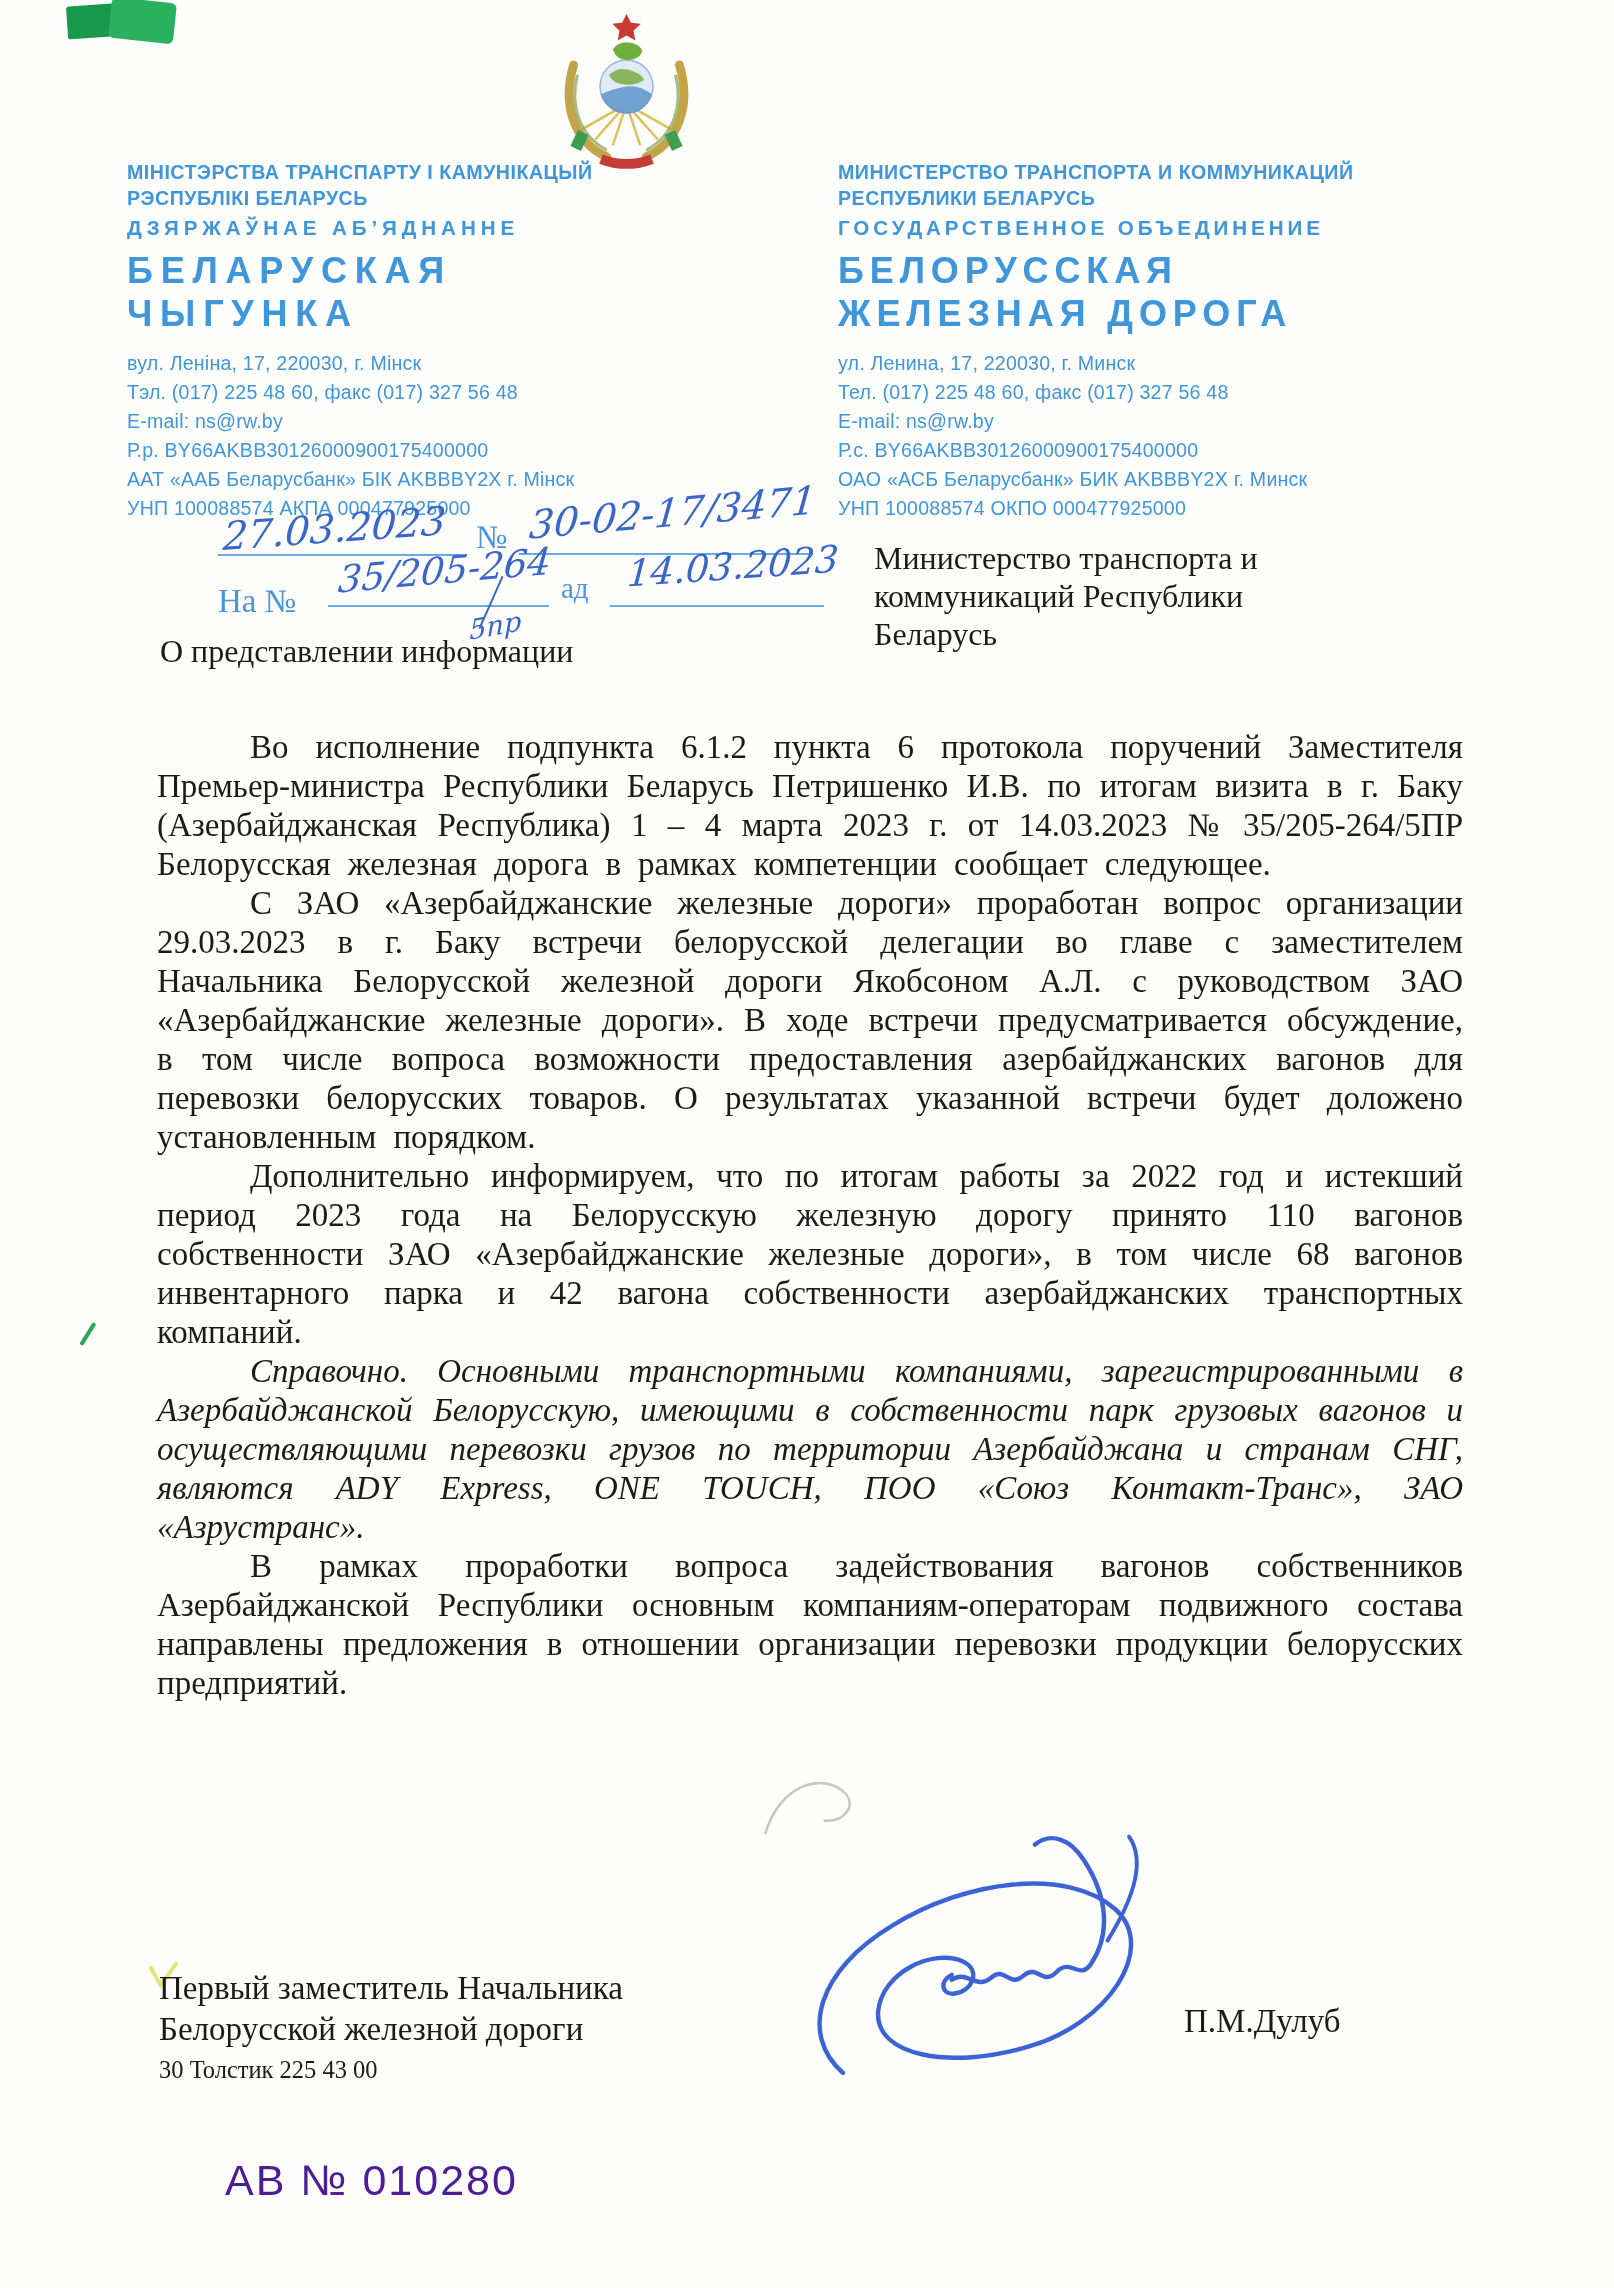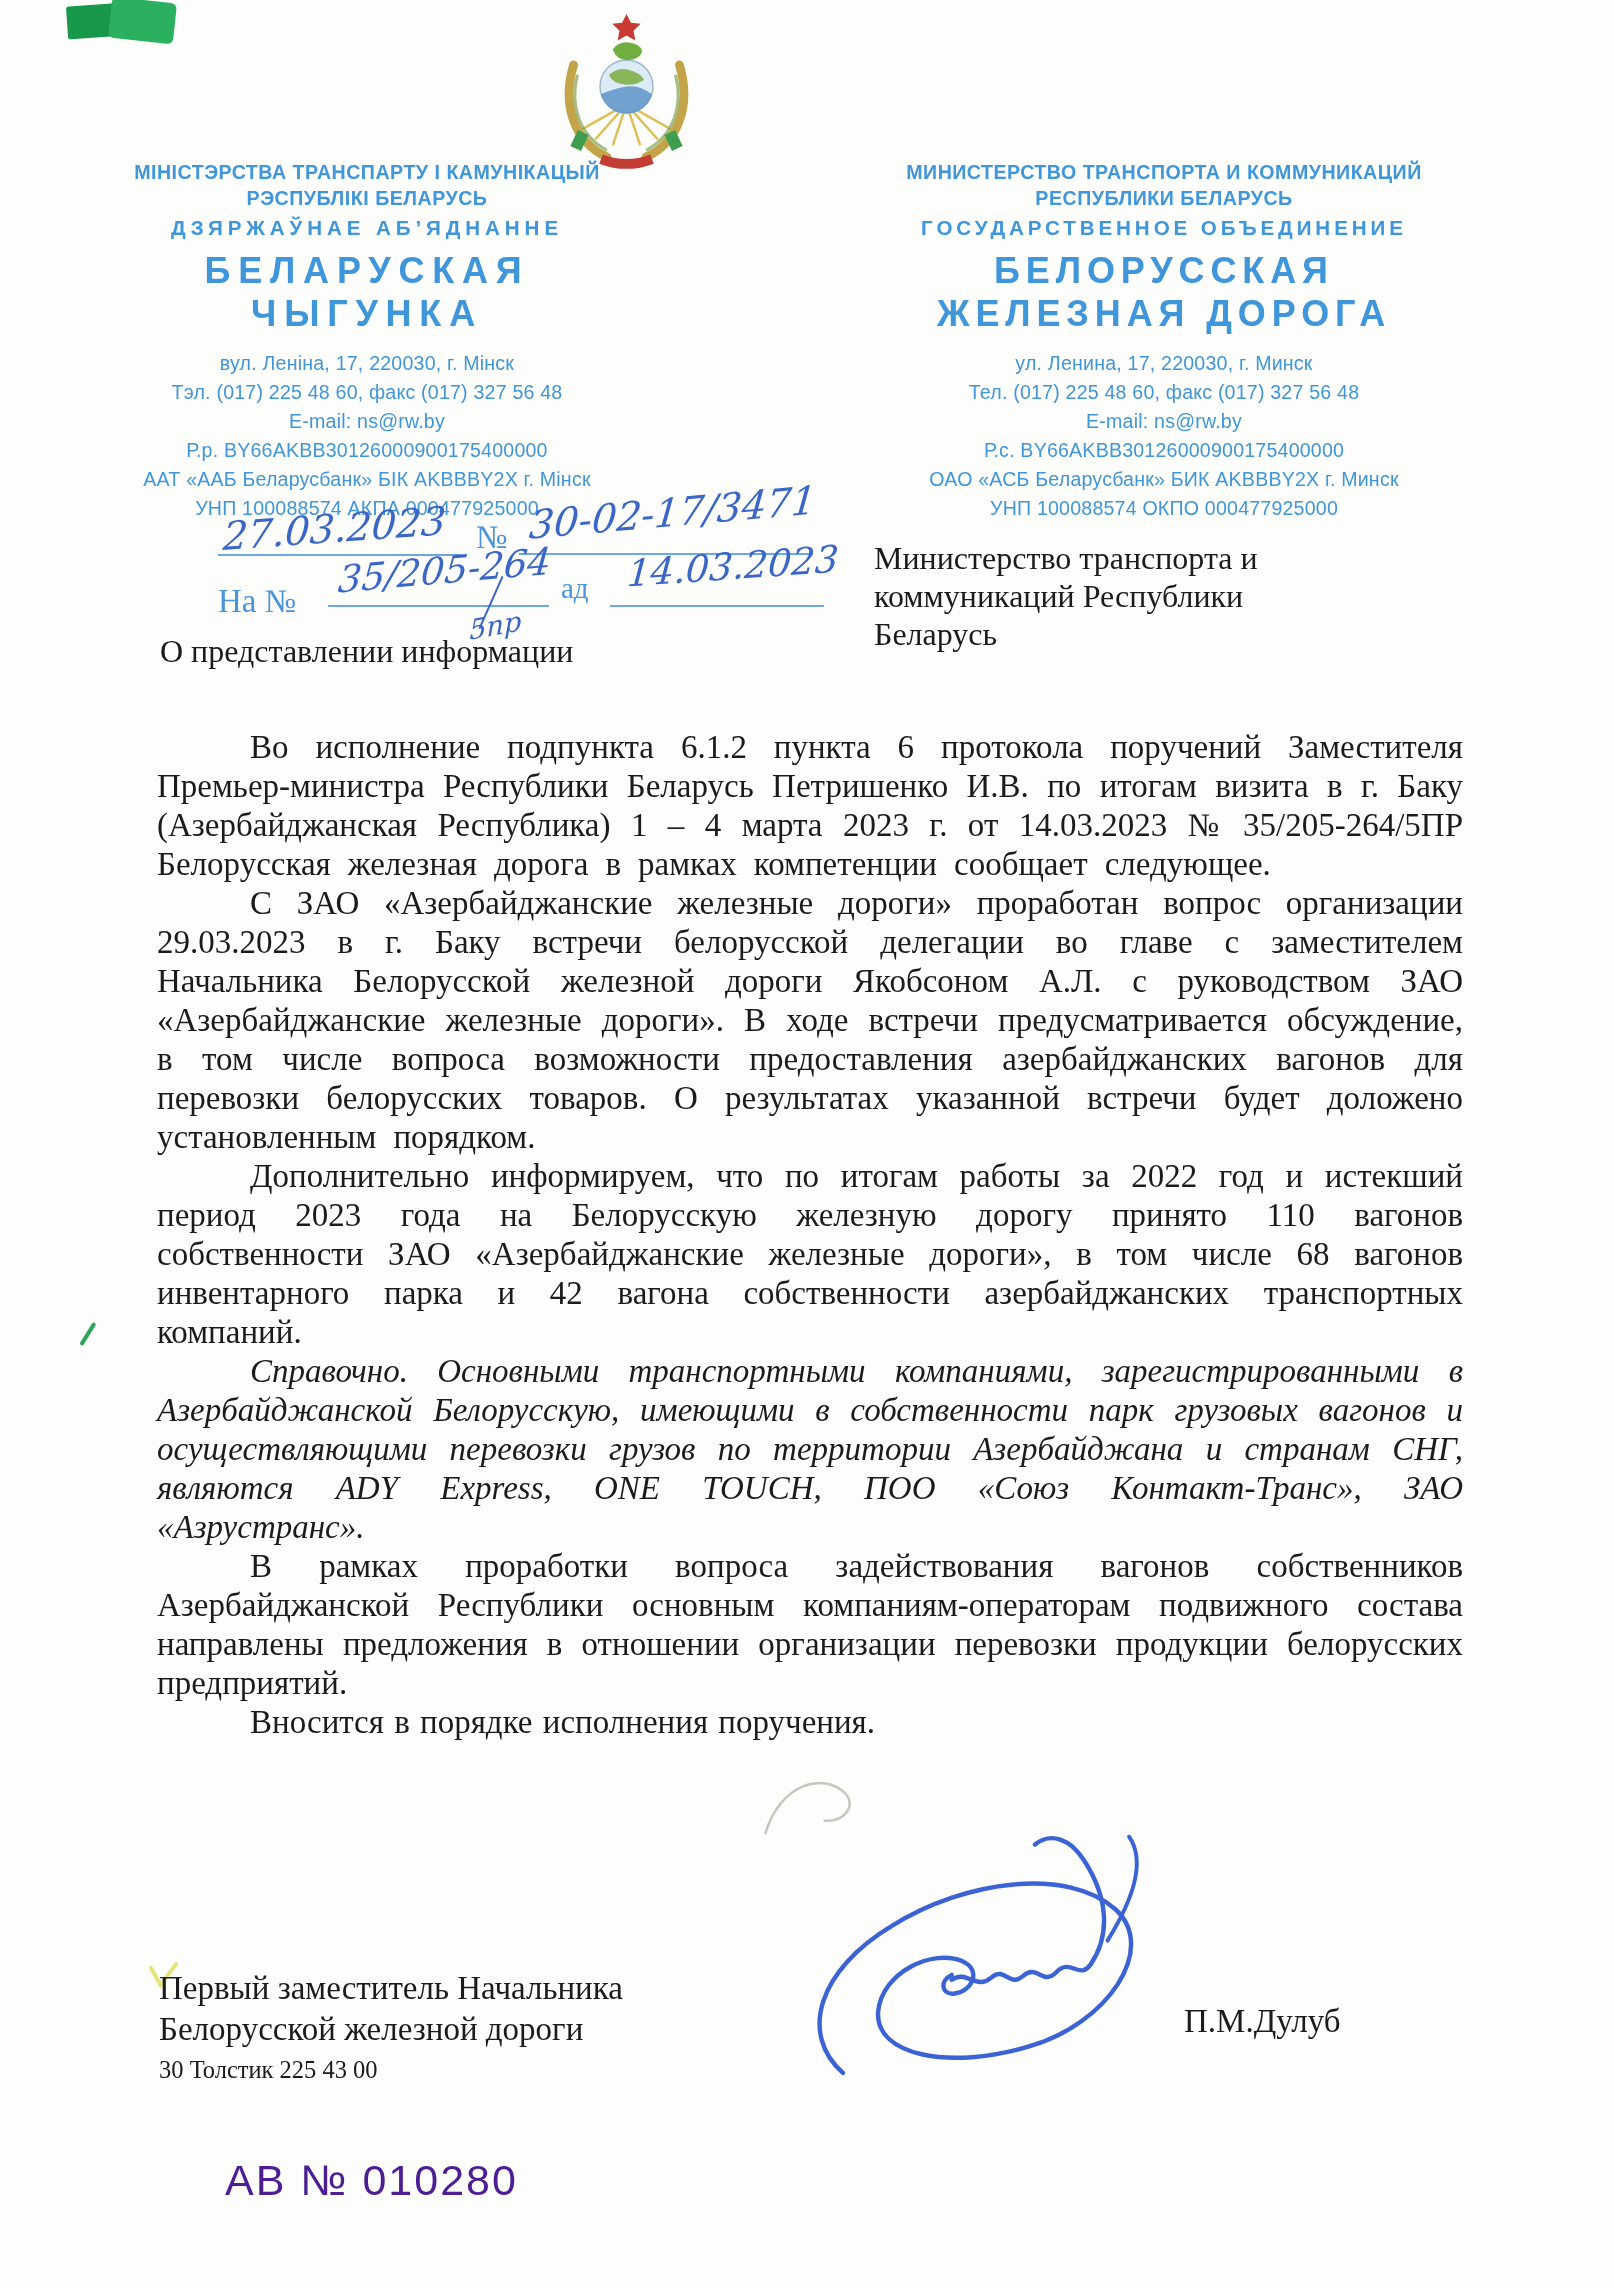--- a/index.html
+++ b/index.html
@@ -2,21 +2,21 @@
 <html><head>
 <meta charset="utf-8">
 <style>
   html,body{margin:0;padding:0;background:#9a9a9a;}
   .page{
     position:relative;width:1614px;height:2289px;background:#fdfdfc;
     font-family:"Liberation Serif",serif;color:#1b1b1b;overflow:hidden;
     box-shadow:0 0 11.8px rgba(0,0,0,.35);
   }
   
-  .lh{position:absolute;text-align:center;color:#3f96da;font-family:"Liberation Sans",sans-serif;}
+  .lh{position:absolute;text-align:left;color:#3f96da;font-family:"Liberation Sans",sans-serif;}
   .lh-small{font-size:19.6px;font-weight:bold;line-height:25.5px;letter-spacing:0.5px;}
   .lh-assoc{font-size:20.6px;font-weight:bold;letter-spacing:4.9px;margin-top:4.9px;}
   .lh-org{font-size:36px;font-weight:bold;letter-spacing:7.8px;line-height:43px;margin-top:8.8px;}
   .lh-addr{font-size:19.6px;line-height:29px;margin-top:14.7px;font-weight:normal;letter-spacing:0.2px;}
   
   .hand{position:absolute;color:#3a66c8;font-family:"DejaVu Serif",serif;font-style:italic;white-space:nowrap;}
   .refprint{position:absolute;color:#4a94dc;font-family:"Liberation Serif",serif;white-space:nowrap;}
   .refline{position:absolute;border-bottom:2px solid #6aa9e2;}
   
   .addressee{position:absolute;left:874px;top:539px;width:529px;font-size:32px;line-height:38px;}
@@ -128,21 +128,20 @@
   </div>
 
   <div class="subject">О представлении информации</div>
 
   <div class="body-flow">
     <p>Во исполнение подпункта 6.1.2 пункта 6 протокола поручений Заместителя Премьер-министра Республики Беларусь Петришенко И.В. по итогам визита в г. Баку (Азербайджанская Республика) 1 – 4 марта 2023 г. от 14.03.2023 № 35/205-264/5ПР Белорусская железная дорога в рамках компетенции сообщает следующее.</p>
     <p>С ЗАО «Азербайджанские железные дороги» проработан вопрос организации 29.03.2023 в г. Баку встречи белорусской делегации во главе с заместителем Начальника Белорусской железной дороги Якобсоном А.Л. с руководством ЗАО «Азербайджанские железные дороги». В ходе встречи предусматривается обсуждение, в том числе вопроса возможности предоставления азербайджанских вагонов для перевозки белорусских товаров. О результатах указанной встречи будет доложено установленным порядком.</p>
     <p>Дополнительно информируем, что по итогам работы за 2022 год и истекший период 2023 года на Белорусскую железную дорогу принято 110 вагонов собственности ЗАО «Азербайджанские железные дороги», в том числе 68 вагонов инвентарного парка и 42 вагона собственности азербайджанских транспортных компаний.</p>
     <p class="it">Справочно. Основными транспортными компаниями, зарегистрированными в Азербайджанской Белорусскую, имеющими в собственности парк грузовых вагонов и осуществляющими перевозки грузов по территории Азербайджана и странам СНГ, являются ADY Express, ONE TOUCH, ПОО «Союз Контакт-Транс», ЗАО «Азрустранс».</p>
     <p>В рамках проработки вопроса задействования вагонов собственников Азербайджанской Республики основным компаниям-операторам подвижного состава направлены предложения в отношении организации перевозки продукции белорусских предприятий.</p>
-    <p class="noj">Вносится в порядке исполнения поручения.</p>
   </div>
 
   <div class="mark" style="left:755px;top:1764px;">
     <svg width="108" height="78" viewBox="0 0 110 80">
       <path d="M10,72 C25,20 70,8 92,30 C104,42 92,60 70,58" fill="none" stroke="#bdb7ac" stroke-width="2.5" opacity="0.8"></path>
     </svg>
   </div>
 
   <div class="mark" style="left:86px;top:1321px;width:3.9px;height:25.5px;background:#2ca45a;transform:rotate(32deg);border-radius:2px;"></div>
 

